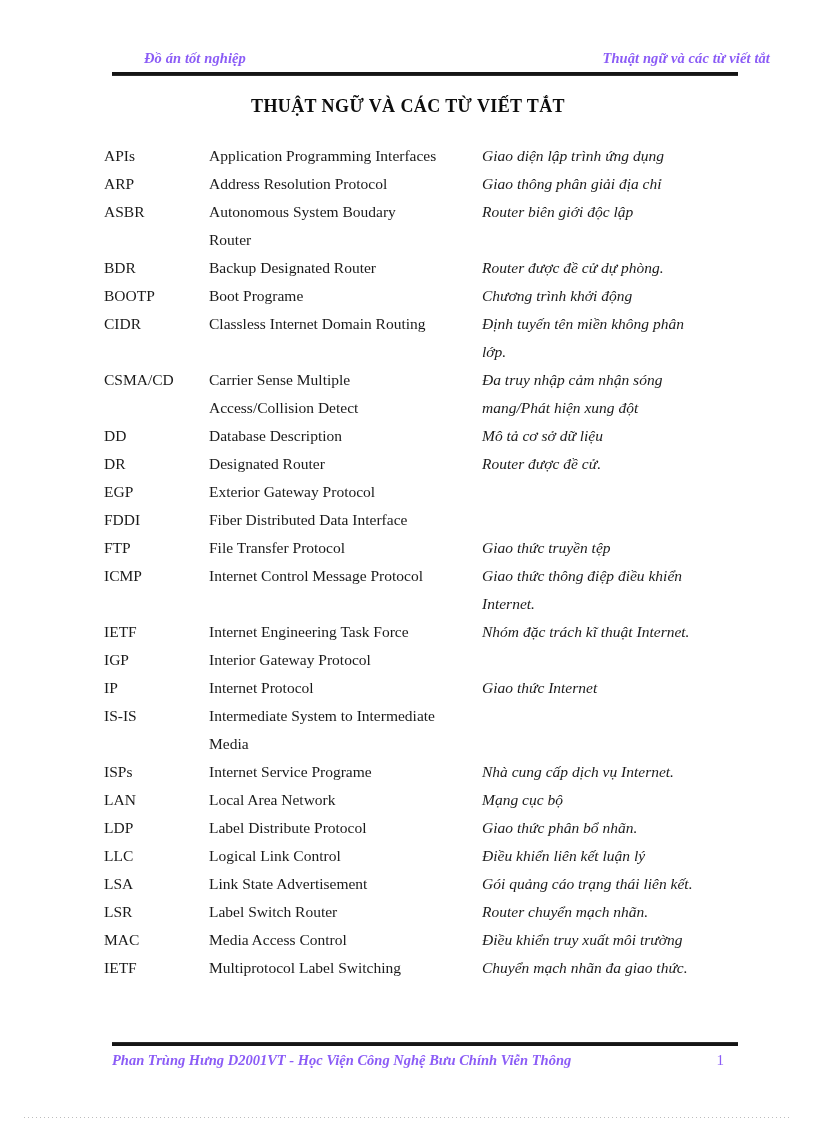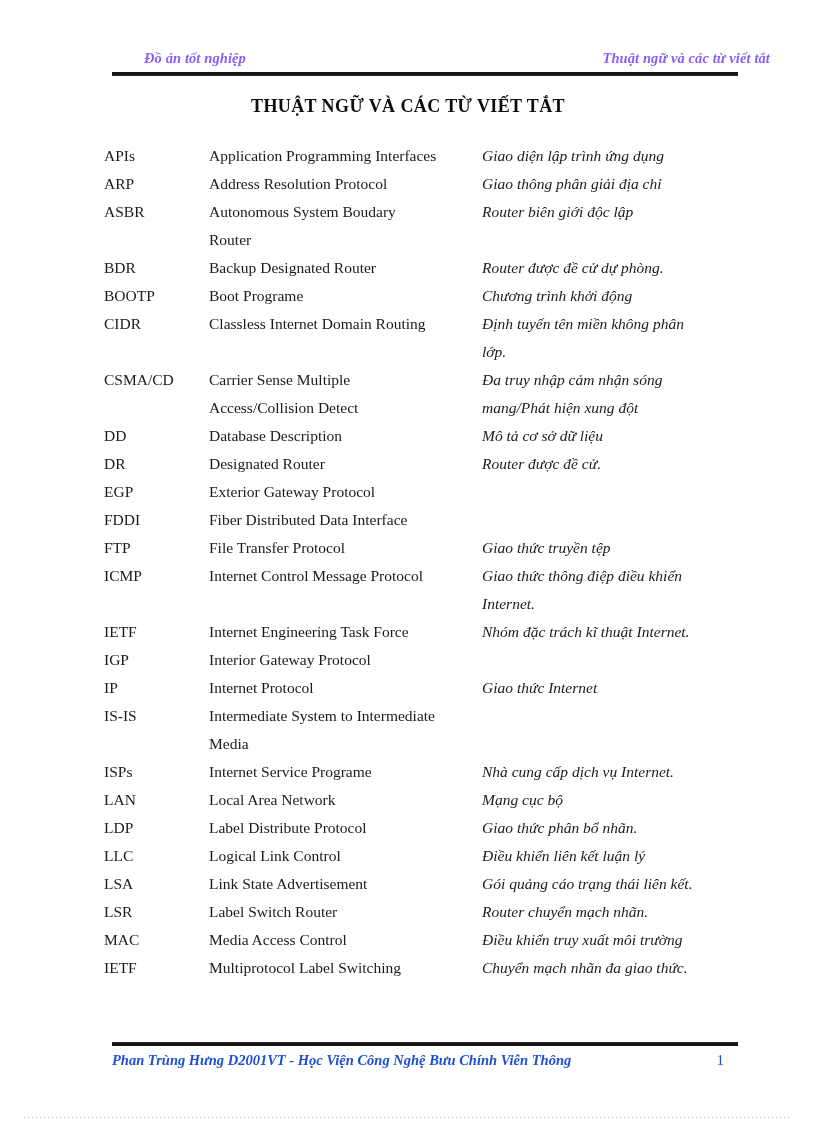--- a/index.html
+++ b/index.html
@@ -117,21 +117,21 @@
     position: absolute;
     left: 112px;
     top: 1052px;
     width: 626px;
     display: flex;
     justify-content: space-between;
     align-items: center;
     font-style: italic;
     font-weight: bold;
     font-size: 14.5px;
-    color: #1d4ed8;
+    color: #8b5cf6;
   }
   .footer-page {
     font-style: normal;
     font-weight: normal;
     font-size: 15px;
     padding-right: 14px;
   }
 
   
   .scan-edge {

